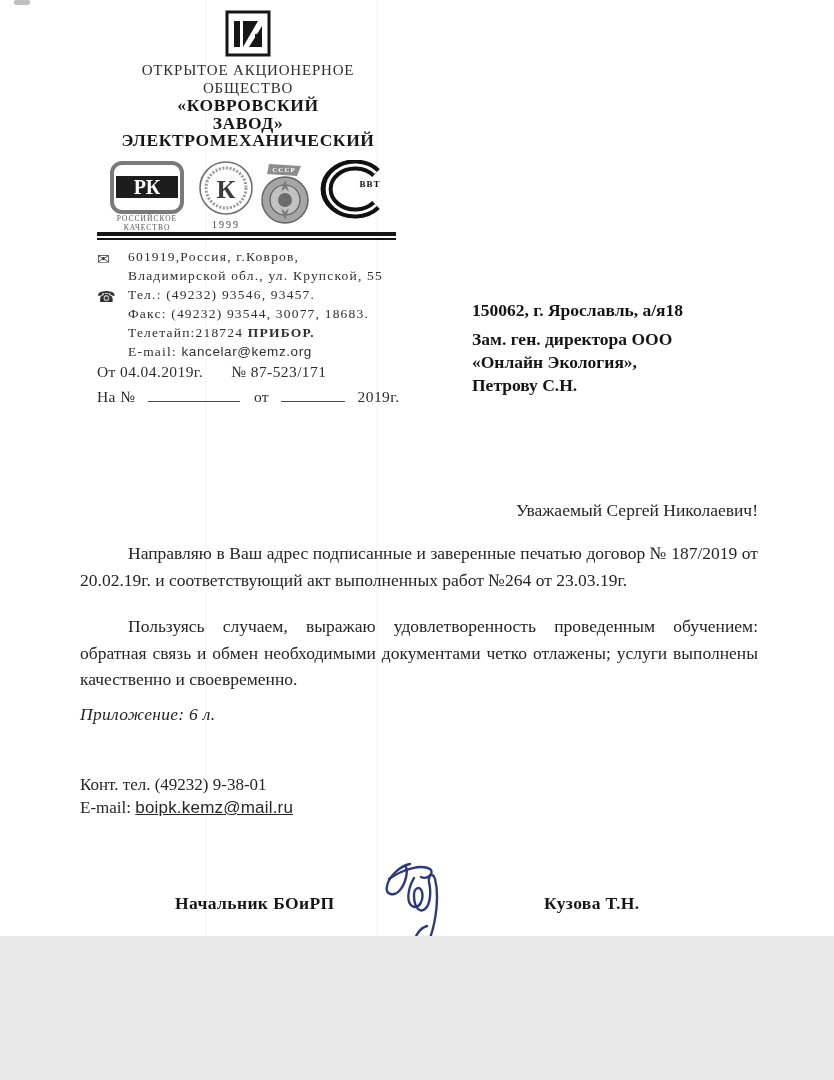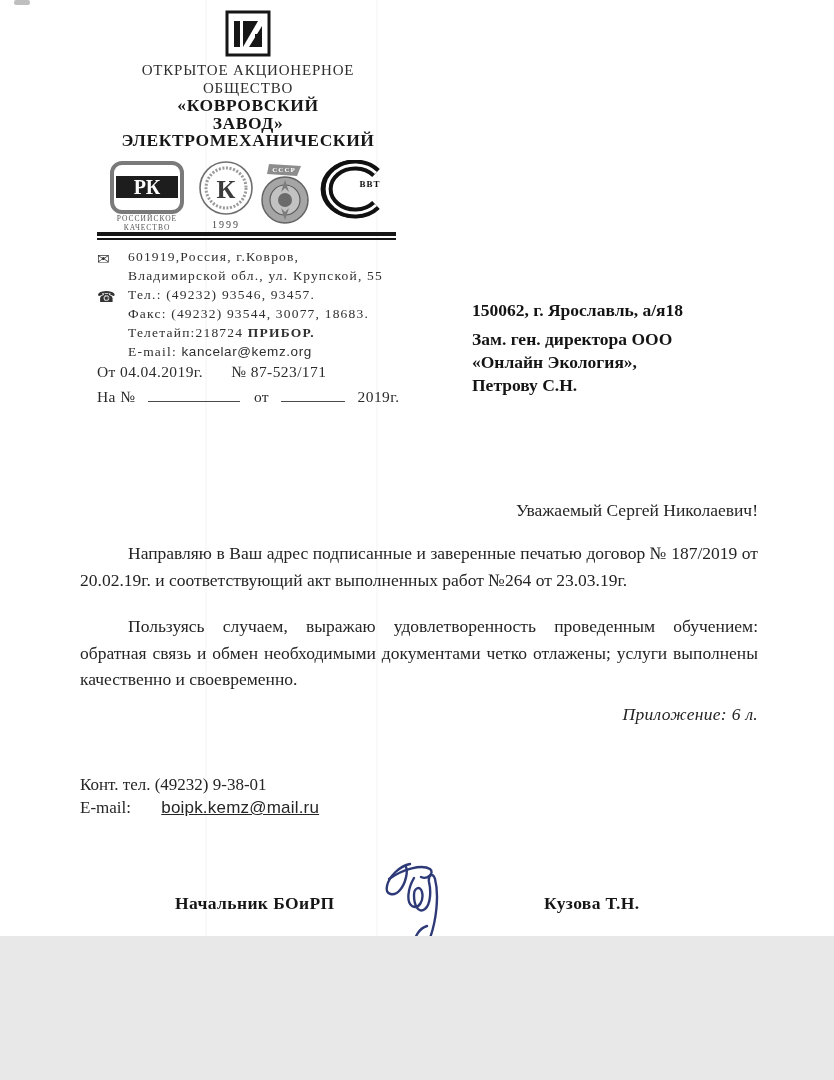--- a/index.html
+++ b/index.html
@@ -42,25 +42,25 @@
   .blank-2 { width:64px; margin:0 8px; }
 
   .recipient { left:472px; top:299px; width:300px; font-size:17.5px; font-weight:bold; color:#141414; line-height:23px; }
   .recipient-addr { margin-bottom:6px; }
 
   .body-col { left:80px; width:678px; font-size:17.5px; color:#242424; }
   .salutation { top:500px; text-align:right; }
   .para { text-align:justify; text-indent:48px; line-height:26.5px; }
   .p1 { top:540px; }
   .p2 { top:613px; }
-  .attach { top:704px; text-align:right; font-style:italic; letter-spacing:.3px; }
+  .attach { top:704px; text-align:left; font-style:italic; letter-spacing:.3px; }
 
   .contact-phone { left:80px; top:775px; font-size:17px; }
   .contact-email { left:80px; top:798px; font-size:17px; }
-  .email-val { font-family:"Liberation Sans", sans-serif; text-decoration:underline; letter-spacing:.2px;margin-left:26px; }
+  .email-val { font-family:"Liberation Sans", sans-serif; text-decoration:underline; letter-spacing:.2px; }
 
   .signer-title { left:175px; top:893px; font-size:17.5px; font-weight:bold; color:#161616; letter-spacing:.4px; }
   .signature-wrap { left:376px; top:854px; }
   .signer-name { left:544px; top:893px; font-size:17.5px; font-weight:bold; color:#161616; letter-spacing:.4px; }
 
   svg text { font-family:"Liberation Serif", serif; }
 </style>
 </head>
 <body>
 

